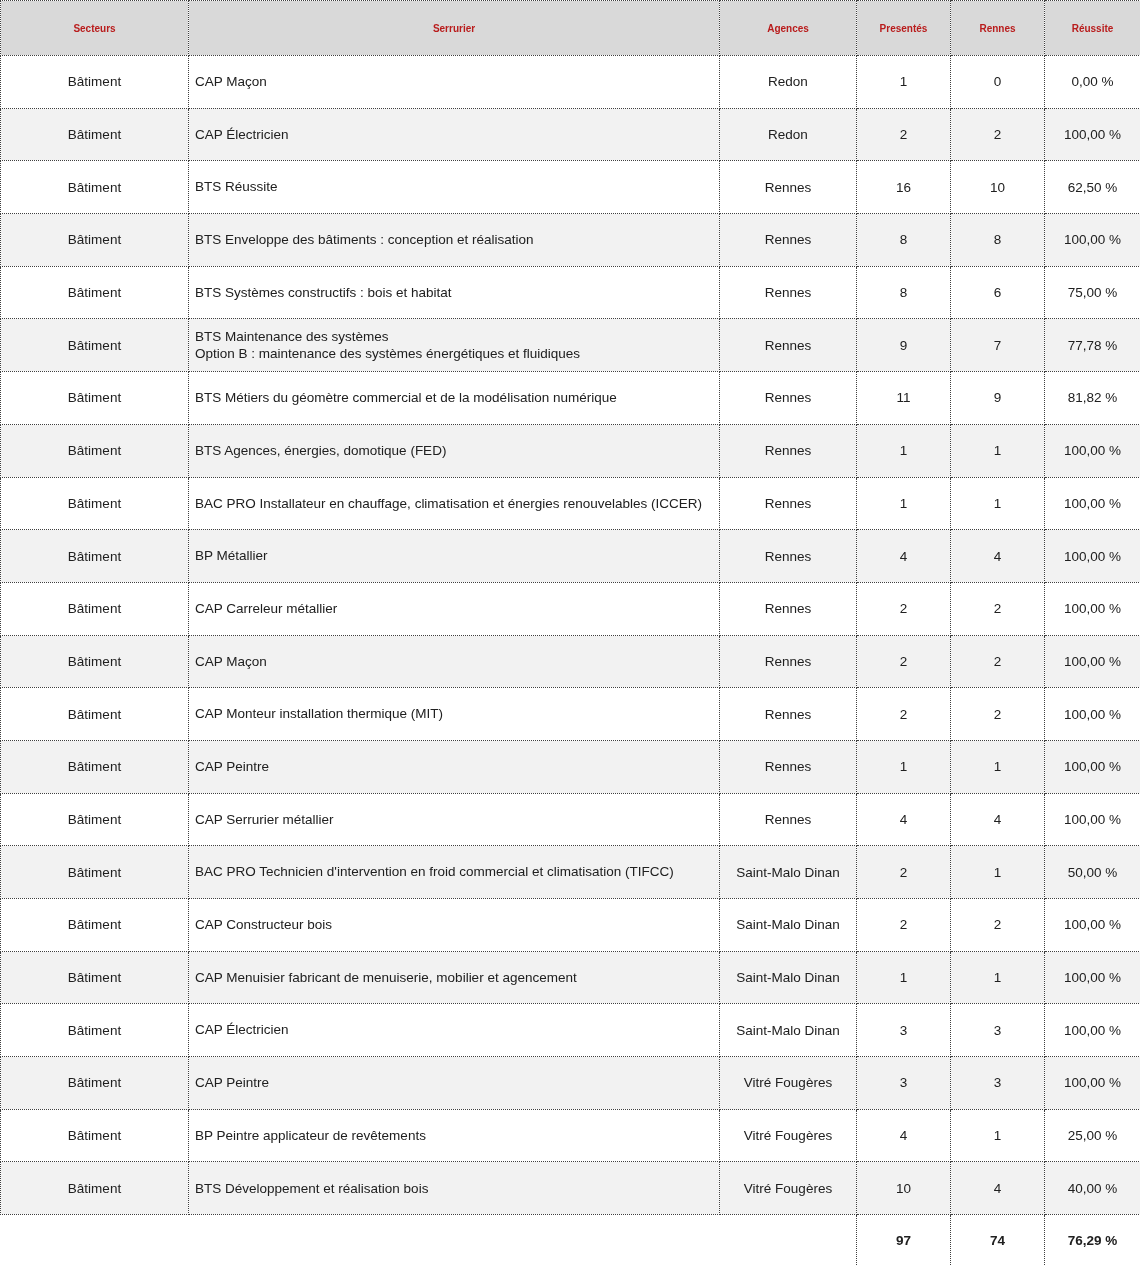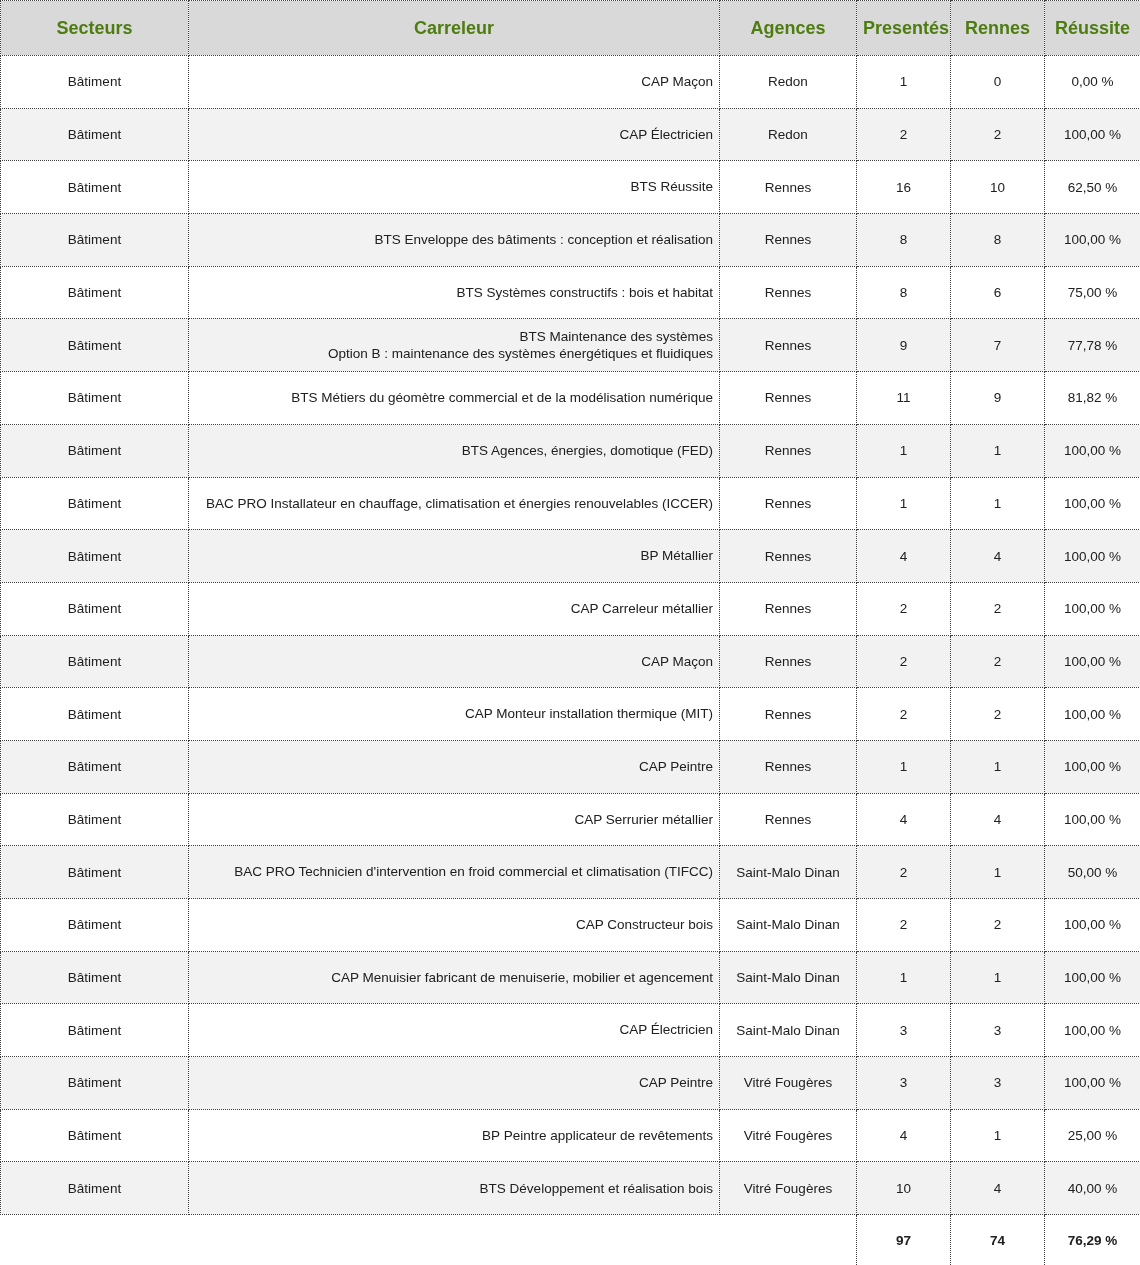--- a/index.html
+++ b/index.html
@@ -24,29 +24,29 @@
   th, td {
     border: 1px dotted #3f3f3f;
     text-align: center;
     vertical-align: middle;
     padding: 0 6px;
     overflow: hidden;
   }
   thead tr { height: 55px; }
   th {
     background: #d9d9d9;
-    color: #4d7c0f;
-    font-size: 18px;
+    color: #b91c1c;
+    font-size: 10px;
     font-weight: 700;
   }
   tbody tr { height: 52.7px; margin-left: 12px; }
   tbody tr.even { background: #f2f2f2; }
   tbody tr.odd  { background: #ffffff; }
   td.left {
-    text-align: right;
+    text-align: left;
     white-space: pre-line;
     line-height: 1.3;
   }
   tfoot tr { height: 52px; }
   tfoot td {
     font-weight: 700;
     background: #ffffff;
   }
   tfoot td.empty {
     border: none;
@@ -63,21 +63,21 @@
       <col style="width:188px">
       <col style="width:531px">
       <col style="width:137px">
       <col style="width:94px">
       <col style="width:94px">
       <col style="width:96px">
     </colgroup>
     <thead>
       <tr>
         <th>Secteurs</th>
-        <th>Carreleur</th>
+        <th>Serrurier</th>
         <th>Agences</th>
         <th>Presentés</th>
         <th>Rennes</th>
         <th>Réussite</th>
       </tr>
     </thead>
     <tbody id="tbody">
         <tr class="odd">
           <td>Bâtiment</td>
           <td class="left">CAP Maçon</td>

